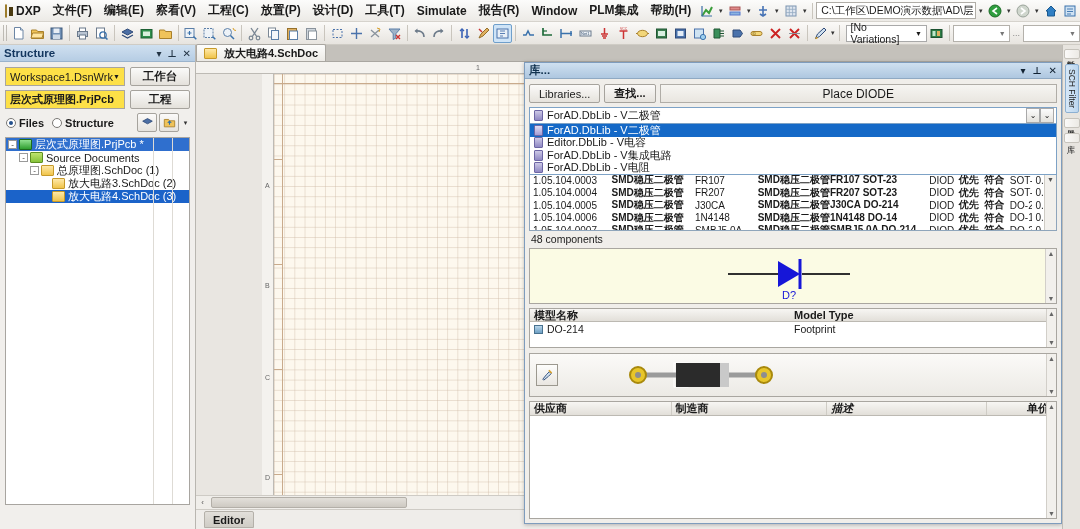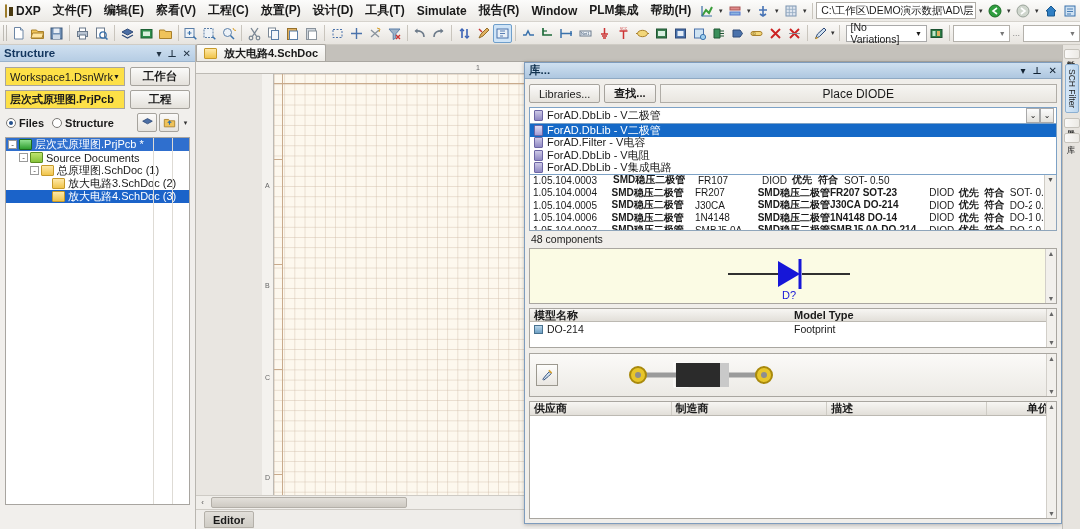--- a/index.html
+++ b/index.html
@@ -263,21 +263,21 @@
   .mt-head div{ padding-left:4px; }
   .mt-row{ display:flex; height:14px; align-items:center; font-size:10.5px; }
   .mt-row div{ padding-left:4px; }
   .m1{ width:260px;} .m2{ width:240px;}
   .pcb-box{ margin:5px 4px 0 4px; height:44px; background:linear-gradient(#fbfaf8,#eceae5);
     border:1px solid #a9a6a0; position:relative; display:flex; align-items:center; }
   .supplier-table{ margin:4px 4px 4px 4px; border:1px solid #a9a6a0; background:#fff; flex:1; position:relative;}
   .st-head{ display:flex; height:14px; background:linear-gradient(#f7f6f3,#e2dfd9);
     border-bottom:1px solid #bcb9b2; font-size:11px; align-items:center; font-weight:bold;}
   .st-head div{ padding-left:4px; border-right:1px solid #cfccc5; height:100%; display:flex; align-items:center;}
-  .s1{width:168px;} .s2{width:185px;} .s3{width:190px;} .s4{width:80px; justify-content:flex-end; padding-right:6px;}
+  .s1{width:168px;} .s2{width:185px;} .s3{width:190px;font-style:italic;} .s4{width:80px; justify-content:flex-end; padding-right:6px;}
 
   
   .rtabs{
     position:absolute; right:0; top:45px; width:18px; height:484px;
     background:#e7e4df; border-left:1px solid #c0bdb7;
     display:flex; flex-direction:column; align-items:center; padding-top:4px; gap:5px;
   }
   .rtab{
     writing-mode:vertical-rl; font-size:8.5px; padding:4px 1px;
     background:linear-gradient(to right,#fbfaf9,#eceae5);
@@ -786,29 +786,29 @@
           <span class="cbx">⌄</span>
         </span>
       </div>
       <div class="lib-dd" id="lib-dropdown">
           <div class="dd-item sel">
             <span class="libico"></span>
             <span>ForAD.DbLib - V二极管</span>
           </div>
           <div class="dd-item">
             <span class="libico"></span>
-            <span>ForAD.Filter - V电容</span>
+            <span>Editor.DbLib - V电容</span>
+          </div>
+          <div class="dd-item">
+            <span class="libico"></span>
+            <span>ForAD.DbLib - V集成电路</span>
           </div>
           <div class="dd-item">
             <span class="libico"></span>
             <span>ForAD.DbLib - V电阻</span>
-          </div>
-          <div class="dd-item">
-            <span class="libico"></span>
-            <span>ForAD.DbLib - V集成电路</span>
           </div>
         </div>
     </div>
 
     <div class="lib-table">
       <div class="lt-head" id="lt-head">
           <div class="c1">物料编码</div>
           <div class="c2">元件名称</div>
           <div class="c3">器件值</div>
           <div class="c4">规格</div>
@@ -850,20 +850,21 @@
             <div class="c5">DIOD</div>
             <div class="c6 cjk">优先</div>
             <div class="c7 cjk">符合</div>
             <div class="c8">SOT-</div>
             <div class="c9">0.50</div>
           </div>
           <div class="lt-row">
             <div class="c1">1.05.104.0003</div>
             <div class="c2 cjk">SMD稳压二极管</div>
             <div class="c3">FR107</div>
+            <div class="c4 cjk">SMD稳压二极管FR107 SOT-23</div>
             <div class="c5">DIOD</div>
             <div class="c6 cjk">优先</div>
             <div class="c7 cjk">符合</div>
             <div class="c8">SOT-</div>
             <div class="c9">0.50</div>
           </div>
           <div class="lt-row">
             <div class="c1">1.05.104.0004</div>
             <div class="c2 cjk">SMD稳压二极管</div>
             <div class="c3">FR207</div>

